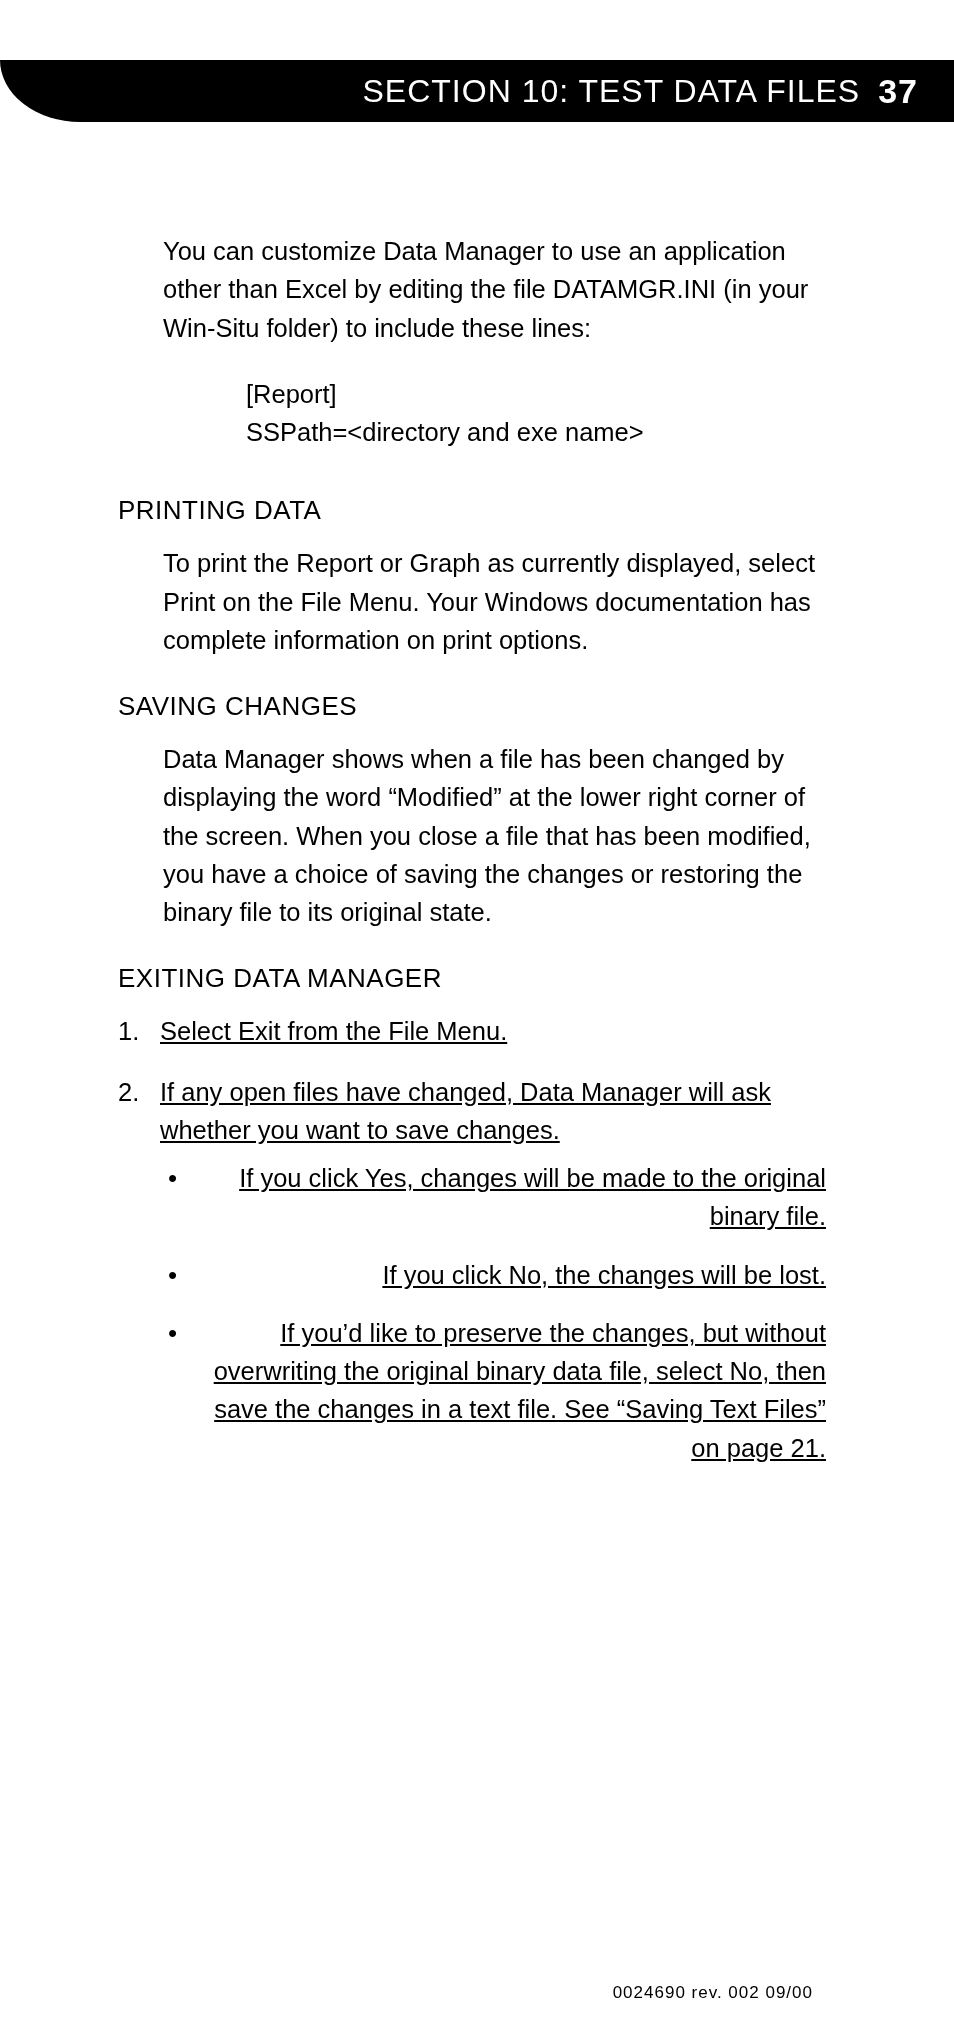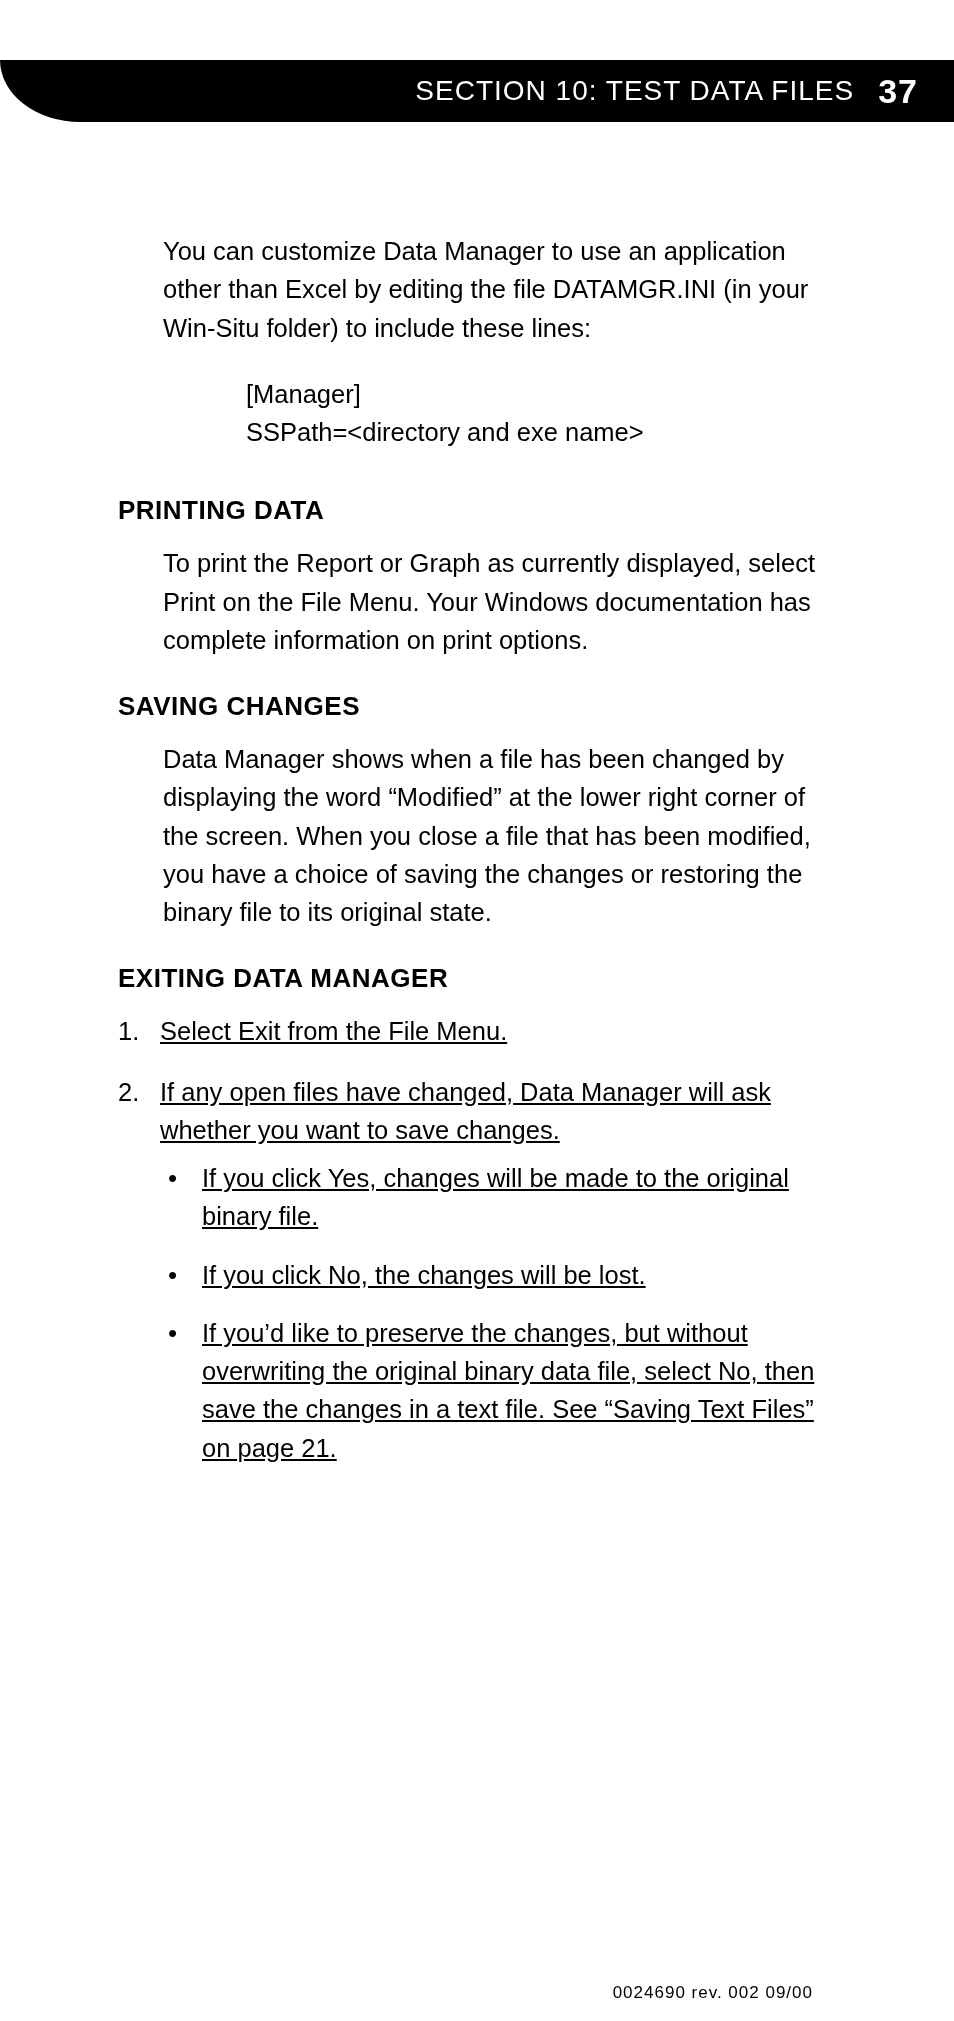--- a/index.html
+++ b/index.html
@@ -13,24 +13,24 @@
     background: #000;
     margin-top: 60px;
     border-bottom-left-radius: 80px 62px;
     display: flex;
     align-items: center;
     justify-content: flex-end;
     padding-right: 36px;
     color: #fff;
   }
   .header-bar .section-label {
-    font-size: 28px;
+    font-size: 32px;
     letter-spacing: 1px;
     font-weight: 400;
-    margin-right: 24px;
+    margin-right: 18px;
   }
   .header-bar .page-num {
     font-size: 34px;
     font-weight: 900;
     letter-spacing: 1px;
   }
 
   .content {
     padding: 110px 128px 0 118px;
     font-size: 25.5px;
@@ -39,42 +39,42 @@
 
   .para { margin-bottom: 28px; margin-left: 45px; }
 
   .code-block {
     margin: 0 0 40px 128px;
     font-size: 25.5px;
     line-height: 1.5;
   }
 
   .h2 {
-    font-weight: 700;
+    font-weight: 400;
     font-size: 26px;
     letter-spacing: 0.5px;
     margin: 18px 0 14px 0;
     font-family: Arial Black, Arial, sans-serif;
   }
 
   .ol { list-style: none; counter-reset: item; margin-top: 13px; text-decoration: underline; }
   .ol > li {
     counter-increment: item;
     position: relative;
     padding-left: 42px;
     margin-bottom: 22px;
   }
   .ol > li::before {
     content: counter(item) ".";
     position: absolute;
     left: 0;
     top: 0;
   }
 
-  .ul { list-style: none; margin-top: 10px; }
+  .ul { list-style: none; margin-top: 10px; text-align: right; }
   .ul > li {
     position: relative;
     padding-left: 42px;
     margin-bottom: 20px;
   }
   .ul > li::before {
     content: "•";
     position: absolute;
     left: 8px;
     top: 0;
@@ -97,21 +97,21 @@
   <div class="header-bar">
     <span class="section-label">SECTION 10: TEST DATA FILES</span>
     <span class="page-num">37</span>
   </div>
 
   <div class="content">
 
     <p class="para">You can customize Data Manager to use an application other than Excel by editing the file DATAMGR.INI (in your Win-Situ folder) to include these lines:</p>
 
     <div class="code-block">
-      <div>[Manager]</div>
+      <div>[Report]</div>
       <div>SSPath=&lt;directory and exe name&gt;</div>
     </div>
 
     <h2 class="h2">PRINTING DATA</h2>
     <p class="para">To print the Report or Graph as currently displayed, select Print on the File Menu. Your Windows documentation has complete information on print options.</p>
 
     <h2 class="h2">SAVING CHANGES</h2>
     <p class="para">Data Manager shows when a file has been changed by displaying the word “Modified” at the lower right corner of the screen. When you close a file that has been modified, you have a choice of saving the changes or restoring the binary file to its original state.</p>
 
     <h2 class="h2">EXITING DATA MANAGER</h2>

